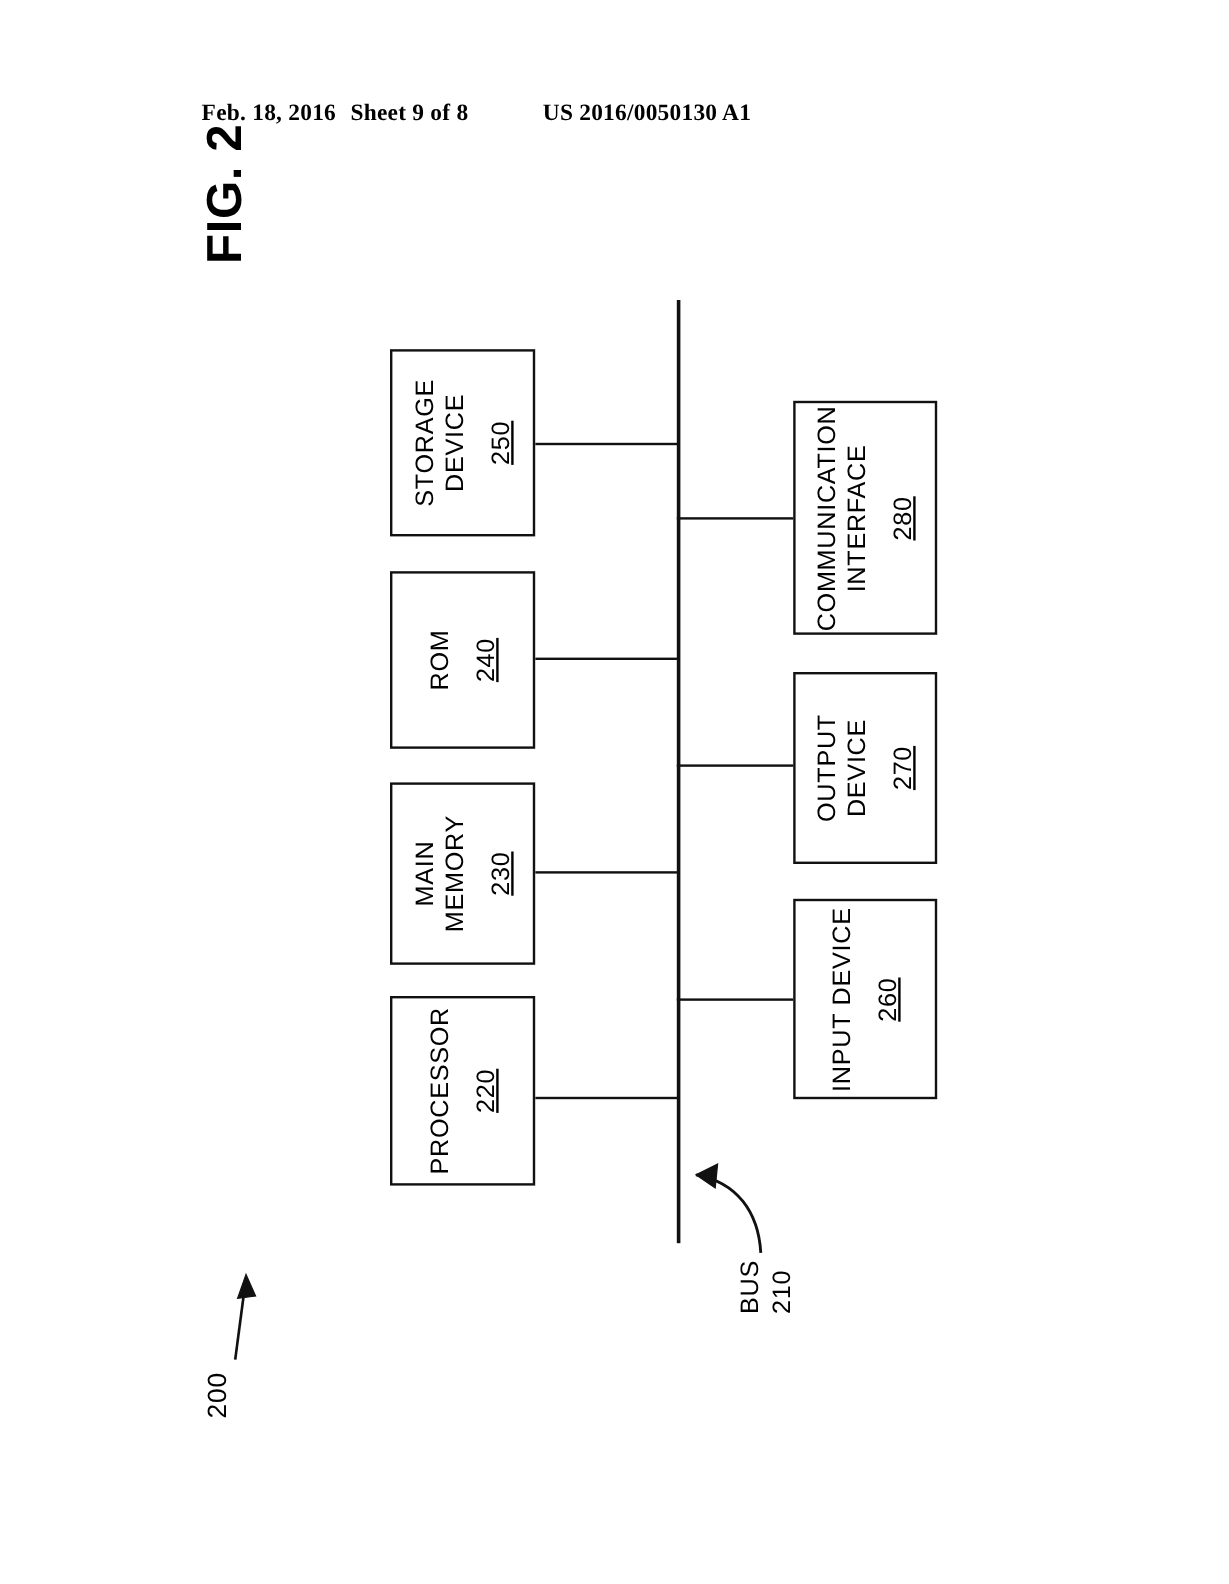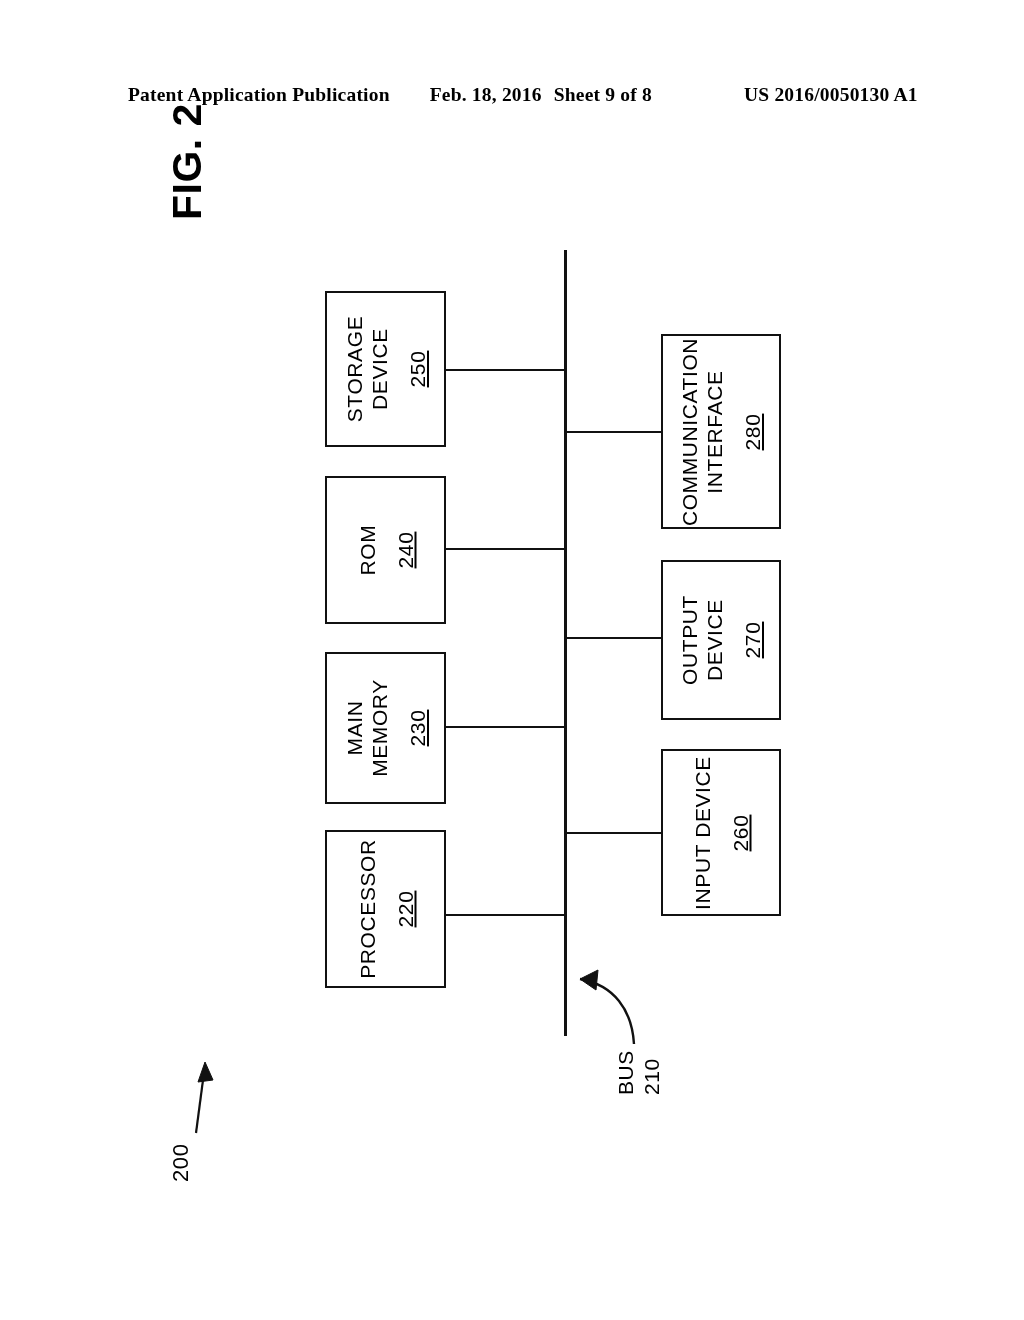--- a/index.html
+++ b/index.html
@@ -28,21 +28,21 @@
     font-weight: bold;
     font-size: 19.5px;
     letter-spacing: 0.2px;
     white-space: nowrap;
     display: flex;
     align-items: baseline;
   }
   .hdr-pub    { }
   .hdr-date   { margin-left: 40px; }
   .hdr-sheet  { margin-left: 12px; }
-  .hdr-patno  { margin-left: 92px; }
+  .hdr-patno  { margin-left: 62px; }
 
   
   #figure {
     position: absolute;
     left: 0;
     top: 0;
     width: 1024px;
     height: 1320px;
   }
 
@@ -139,21 +139,20 @@
     position: absolute;
     left: 0; top: 0;
     width: 1024px; height: 1320px;
     pointer-events: none;
   }
 </style>
 </head>
 <body>
 
 <div class="page-header">
-  <span class="hdr-pub">Patent Application Publication</span>
   <span class="hdr-date">Feb. 18, 2016</span>
   <span class="hdr-sheet">Sheet 9 of 8</span>
   <span class="hdr-patno">US 2016/0050130 A1</span>
 </div>
 
 <div id="figure">
 
   <div class="fig-title">FIG. 2</div>
 
   <div class="bus-line" style="left:564px; top:250px; width:3.2px; height:786px;"></div>

